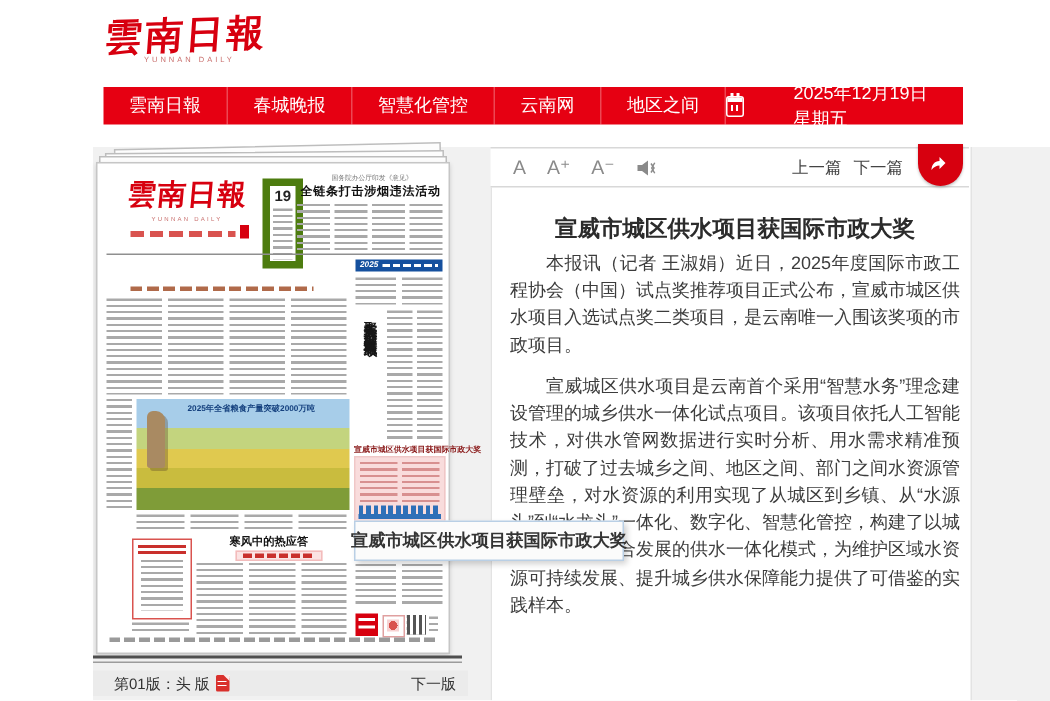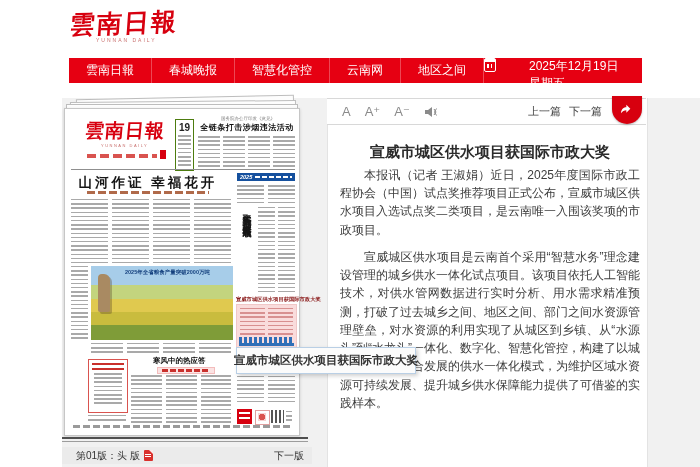--- a/index.html
+++ b/index.html
@@ -7,21 +7,21 @@
   .stage{position:relative;width:700px;height:467px;background:#fff;overflow:hidden;}
   .abs{position:absolute;}
 
   
   .logo{left:70px;top:10px;width:150px;height:40px;}
   .logo-cn{font-family:"DejaVu Serif","Liberation Serif",serif;font-weight:bold;font-size:25px;color:#d7000f;letter-spacing:2px;transform:skewX(-6deg) rotate(-2deg);line-height:1;}
   .logo-en{font-size:5px;letter-spacing:2px;color:#c9706e;margin-left:26px;margin-top:2px;}
 
   .navbar{left:69px;top:58px;width:573px;height:25px;background:#e60012;display:flex;align-items:stretch;color:#fff;}
   .nav-item{display:flex;align-items:center;padding:0 17px;font-size:12px;border-right:1px solid rgba(255,255,255,.28);cursor:pointer;white-space:nowrap;}
-  .nav-date-wrap{display:flex;align-items:flex-start;margin-left:auto;padding-right:14px;gap:33px;}
+  .nav-date-wrap{display:flex;align-items:center;margin-left:auto;padding-right:14px;gap:33px;}
   .cal{width:13px;height:12px;border:1.4px solid #fff;border-radius:2px;position:relative;background:linear-gradient(180deg,#fff 0 3px,transparent 3px);}
   .cal:before,.cal:after{content:"";position:absolute;top:-3px;width:2px;height:3px;background:#fff;left:2px;}
   .cal:after{left:auto;right:2px;}
   .cal i{position:absolute;left:2px;top:5px;width:7px;height:4px;background:repeating-linear-gradient(90deg,#fff 0 1.5px,transparent 1.5px 3.5px);}
   .nav-date{font-size:12px;}
 
   
   .well{left:62px;top:98px;width:638px;height:369px;background:#f1f1f1;}
 
   
@@ -32,21 +32,21 @@
 
   .ml{background:repeating-linear-gradient(180deg,#a9a9a9 0 1.5px,rgba(0,0,0,0) 1.5px 4.2px);}
   .ml-red{background:repeating-linear-gradient(180deg,#d89090 0 1.5px,rgba(0,0,0,0) 1.5px 4.2px);}
   .mlw{background:repeating-linear-gradient(90deg,#d9534f 0 9px,rgba(0,0,0,0) 9px 13px);}
   .mlg{background:repeating-linear-gradient(90deg,#9a9a9a 0 7px,rgba(0,0,0,0) 7px 10px);}
 
   .p-mast{left:20px;top:12px;font-family:"DejaVu Serif","Liberation Serif",serif;font-weight:bold;font-size:19px;color:#d7000f;letter-spacing:1px;transform:skewX(-5deg);line-height:1;}
   .p-mast-en{left:36px;top:34px;font-size:4px;letter-spacing:1.5px;color:#c9706e;}
   .p-slogan{left:22px;top:45px;width:70px;height:4px;}
   .p-seal{left:95px;top:41px;width:6px;height:9px;background:#d7000f;}
-  .p-datebox{left:110px;top:10px;width:17px;height:50px;border:1px solid #4d7c0f;}
+  .p-datebox{left:110px;top:10px;width:17px;height:50px;border:5px solid #4d7c0f;}
   .p-dateno{font-weight:bold;font-size:10px;color:#222;text-align:center;margin-top:2px;}
   .p-kicker{left:136px;top:7px;width:94px;font-size:4.5px;color:#777;text-align:center;white-space:nowrap;}
   .p-toph{left:133px;top:13px;width:98px;font-size:8px;font-weight:bold;color:#101010;text-align:center;white-space:nowrap;letter-spacing:.5px;}
   .p-divider{left:6px;top:60px;width:224px;height:1px;background:#8f8f8f;}
   .p-mainh{left:10px;top:65px;width:146px;font-size:13.5px;font-weight:bold;color:#161616;text-align:center;letter-spacing:3px;white-space:nowrap;}
   .p-subh{left:22px;top:82px;width:122px;height:3px;background:repeating-linear-gradient(90deg,#b06a4a 0 8px,rgba(0,0,0,0) 8px 11px);}
   .photo{left:26px;top:157px;width:142px;height:74px;background:
     linear-gradient(180deg,#a7cde9 0 26%,#c3d47e 26% 45%,#e0c94f 45% 62%,#c9bc3e 62% 80%,#7f9c38 80%);}
   .photo .pillar{position:absolute;left:7px;top:8px;width:12px;height:38px;background:#a98a62;border-radius:4px 6px 2px 2px;box-shadow:2px 2px 0 rgba(90,70,40,.35);}
   .photo .cap{position:absolute;left:34px;top:3px;right:3px;font-size:5.5px;font-weight:bold;color:#14407e;white-space:nowrap;}
@@ -144,21 +144,20 @@
     </div>
     <div class="abs p-kicker">国务院办公厅印发《意见》</div>
     <div class="abs p-toph">全链条打击涉烟违法活动</div>
 
     <div class="col ml" style="left:133px;top:27px;width:22px;height:31px;"></div>
     <div class="col ml" style="left:158px;top:27px;width:22px;height:31px;"></div>
     <div class="col ml" style="left:183px;top:27px;width:22px;height:31px;"></div>
     <div class="col ml" style="left:208px;top:27px;width:22px;height:31px;"></div>
     <div class="abs p-divider"></div>
 
-    <div class="abs p-mainh">山河作证 幸福花开</div>
     <div class="abs p-subh"></div>
     <div class="col ml" style="left:6px;top:90px;width:37px;height:64px;"></div>
     <div class="col ml" style="left:47px;top:90px;width:37px;height:64px;"></div>
     <div class="col ml" style="left:88px;top:90px;width:37px;height:64px;"></div>
     <div class="col ml" style="left:129px;top:90px;width:37px;height:64px;"></div>
 
     <div class="abs photo">
       <span class="pillar"></span>
       <span class="cap">2025年全省粮食产量突破2000万吨</span>
     </div>

